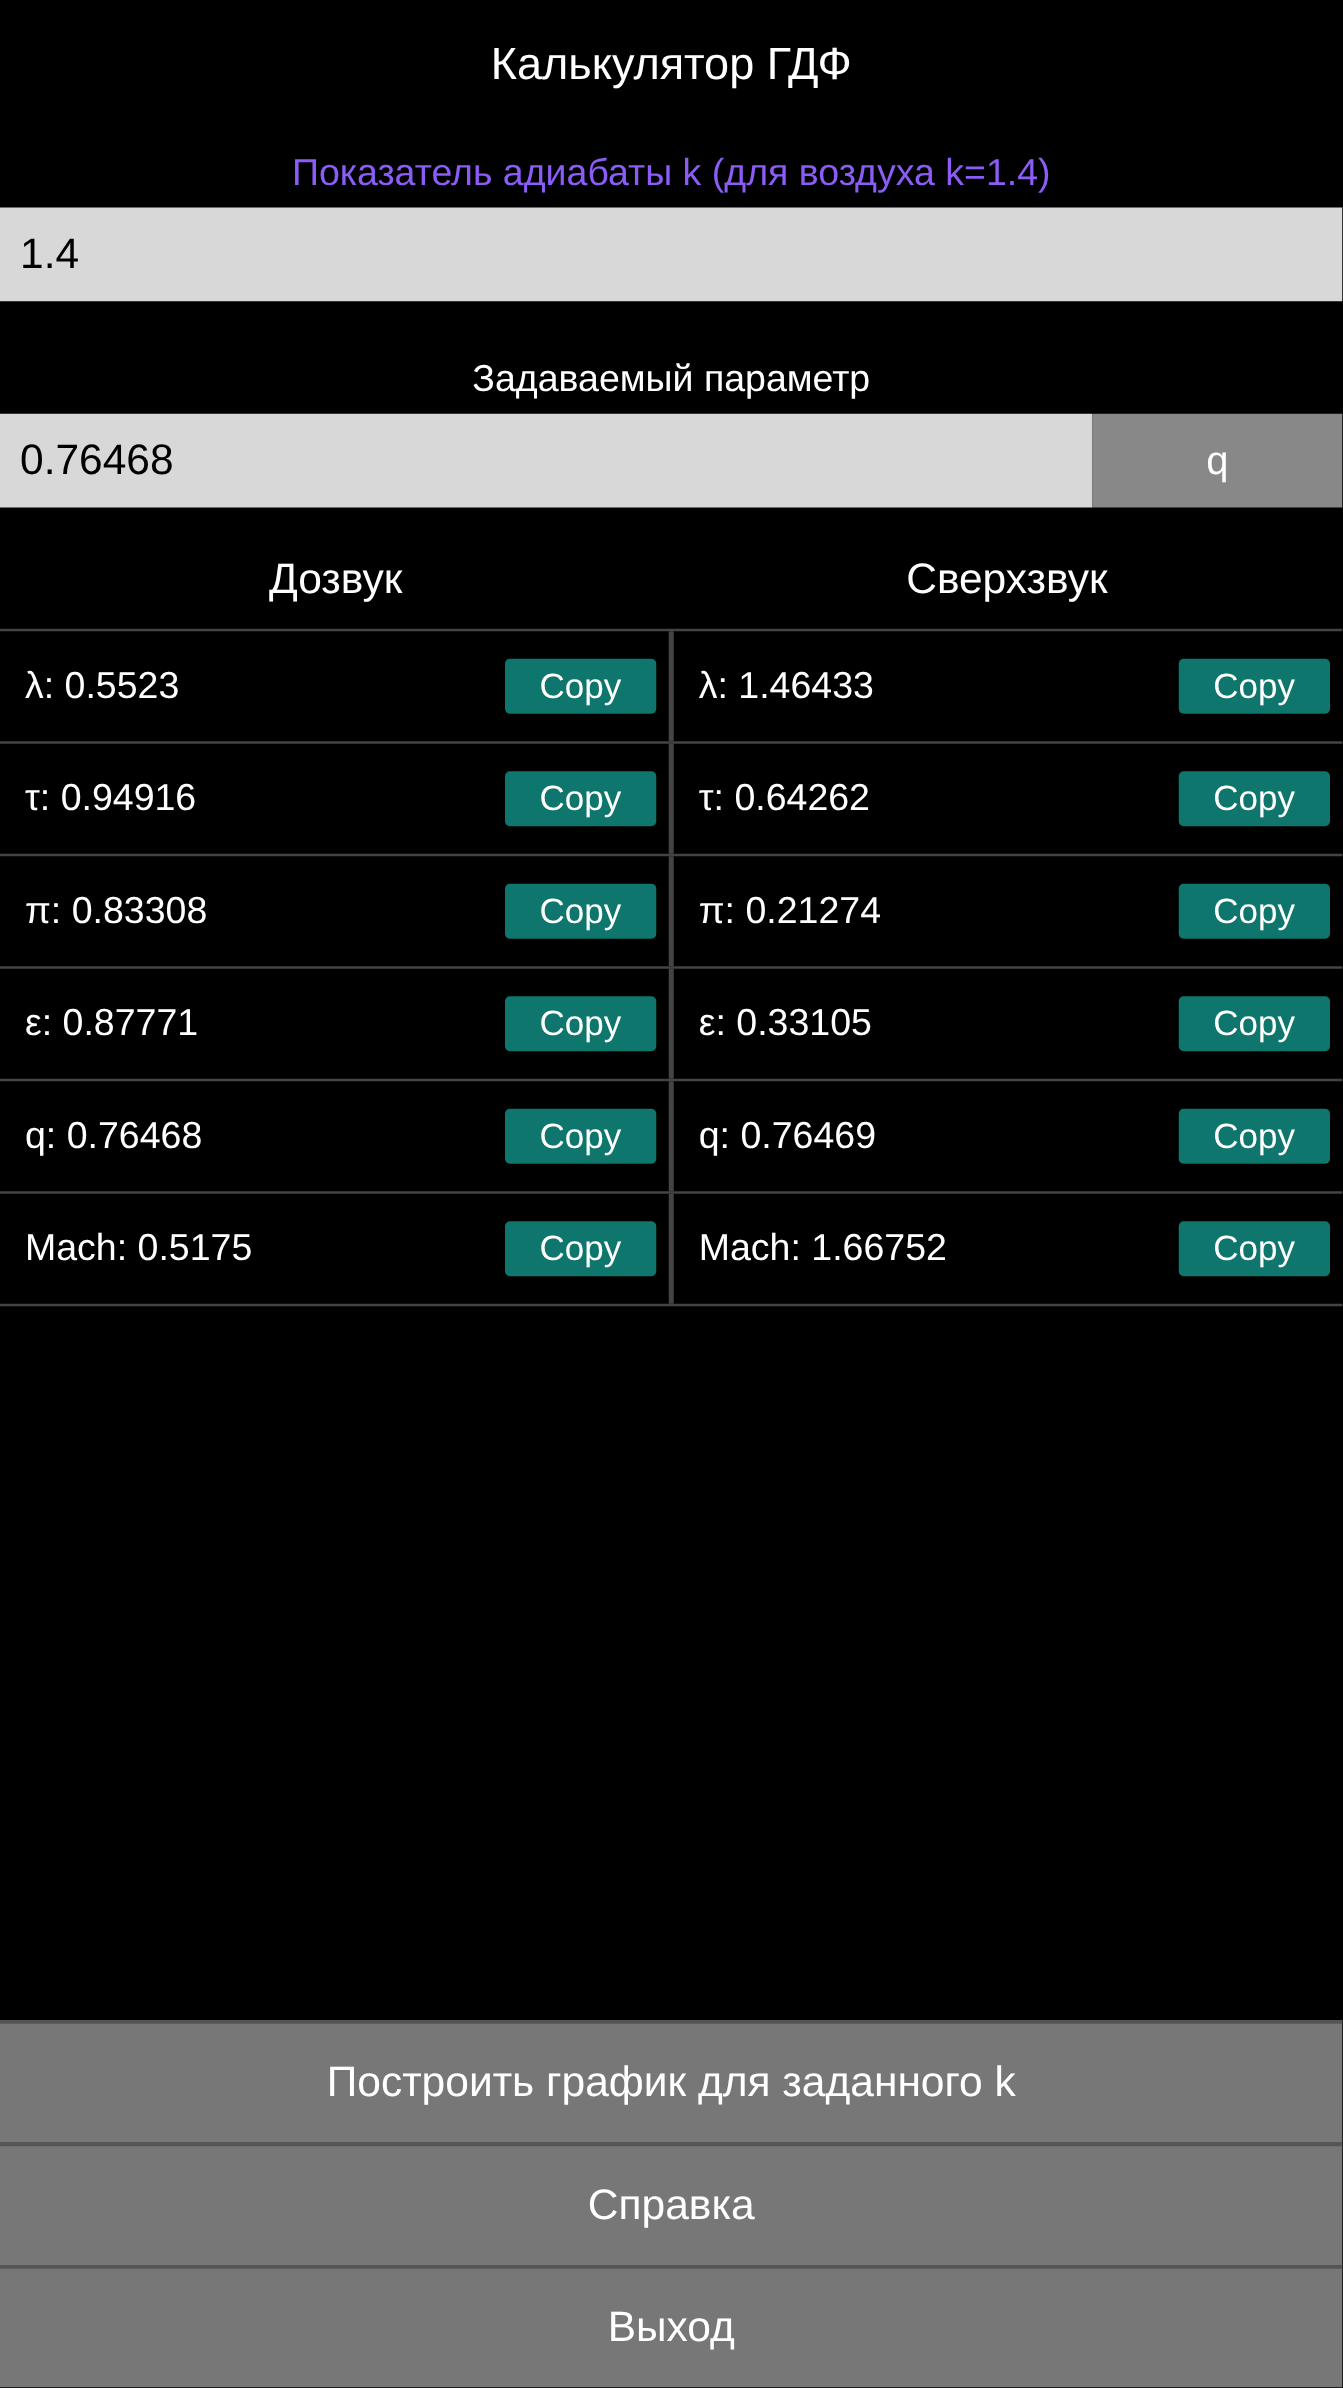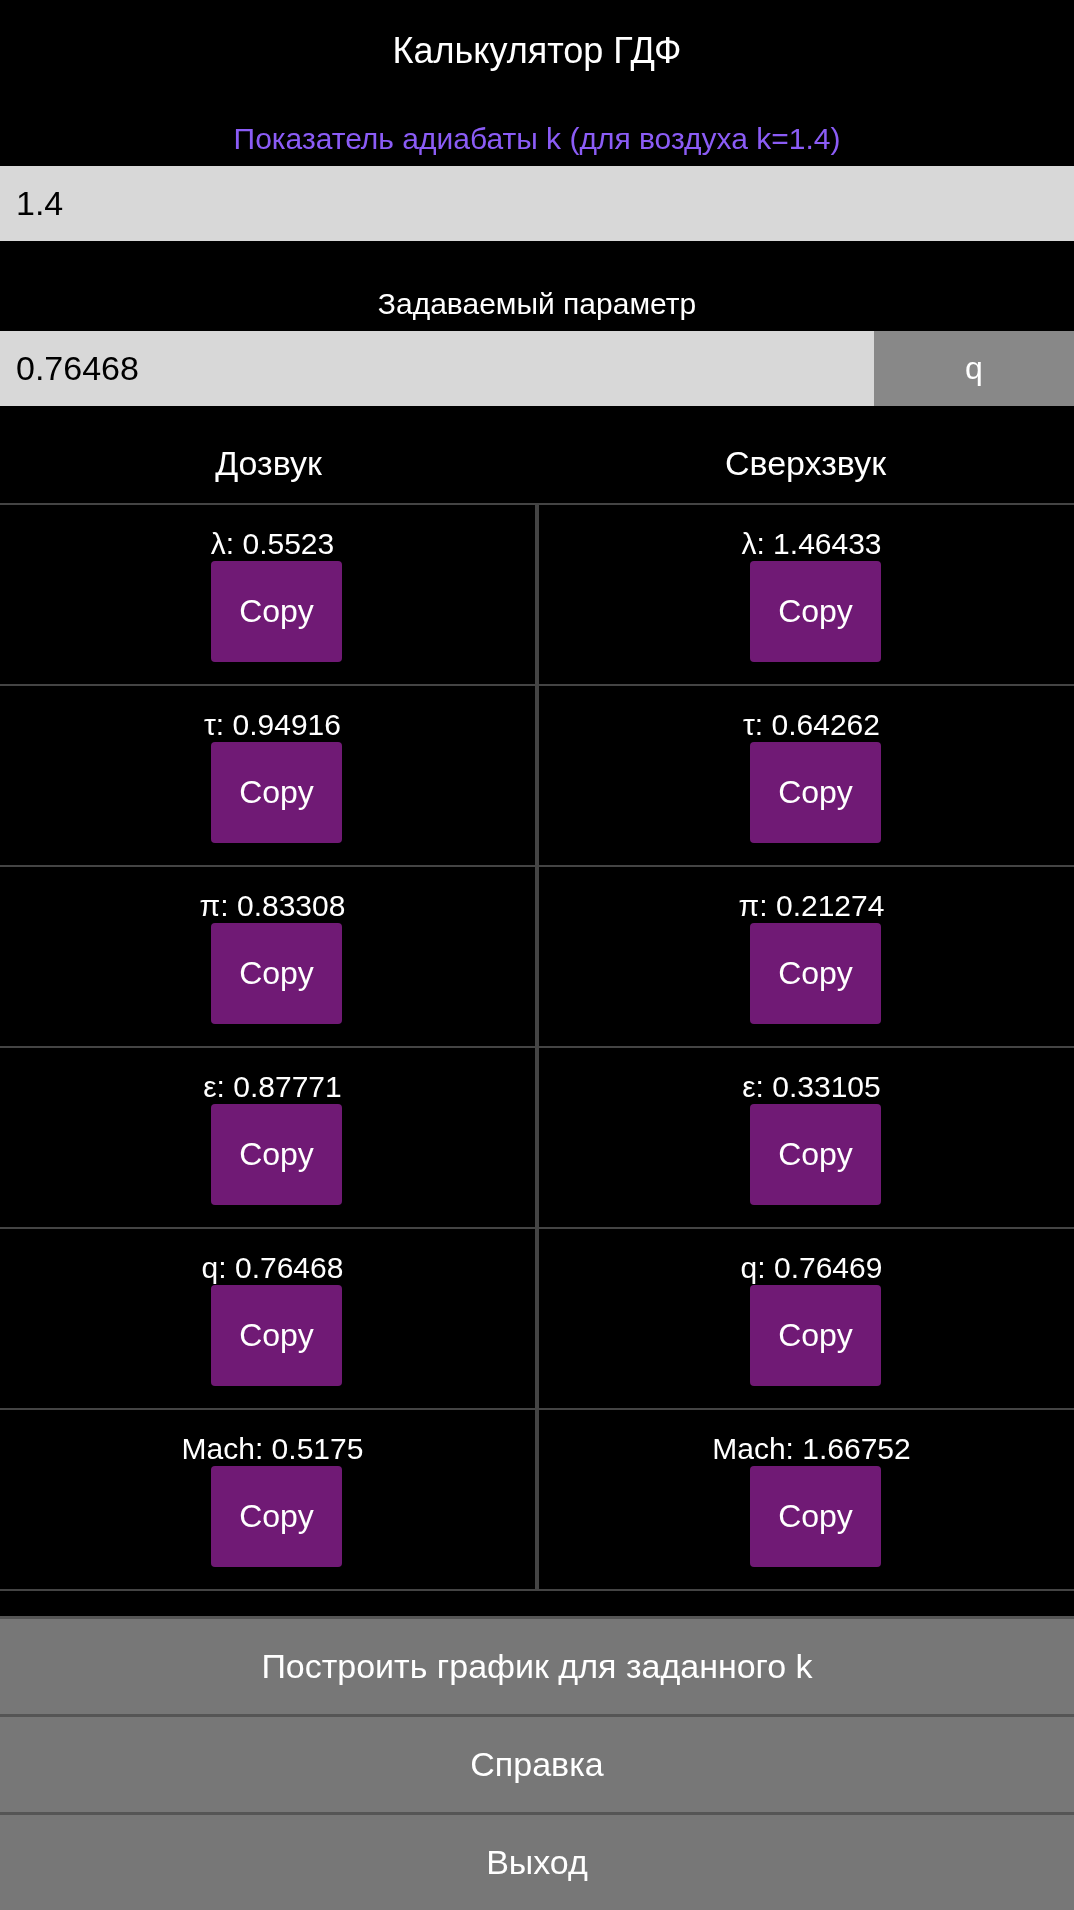--- a/index.html
+++ b/index.html
@@ -113,37 +113,37 @@
       border-top: 2px solid #444;
     }
 
     .result-row:last-child {
       border-bottom: 2px solid #444;
     }
 
     .result-cell {
       flex: 1;
       display: flex;
-      flex-direction: column;
+      flex-direction: row;
       align-items: center;
       padding: 22px 10px 22px 20px;
     }
 
     .result-value {
       flex: 1;
       font-size: 30px;
       color: #fff;
     }
 
     .copy-btn {
-      background: #701a75;
-      color: #fff;
-      font-size: 32px;
-      border: none;
-      padding: 32px 28px;
+      background: #0f766e;
+      color: #fff;
+      font-size: 28px;
+      border: none;
+      padding: 6px 28px;
       cursor: pointer;
       margin-left: 8px;
       border-radius: 4px;
     }
 
     .divider-col {
       width: 4px;
       background: #444;
       align-self: stretch;
     }

